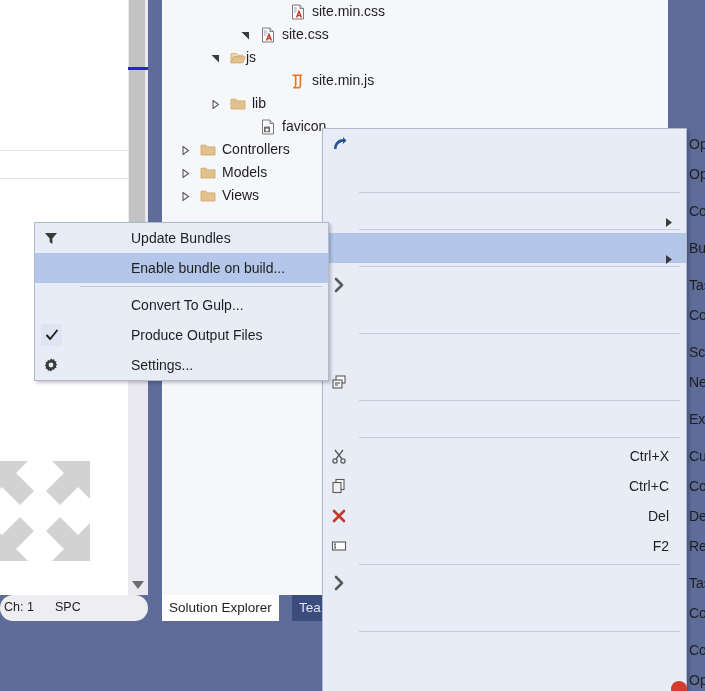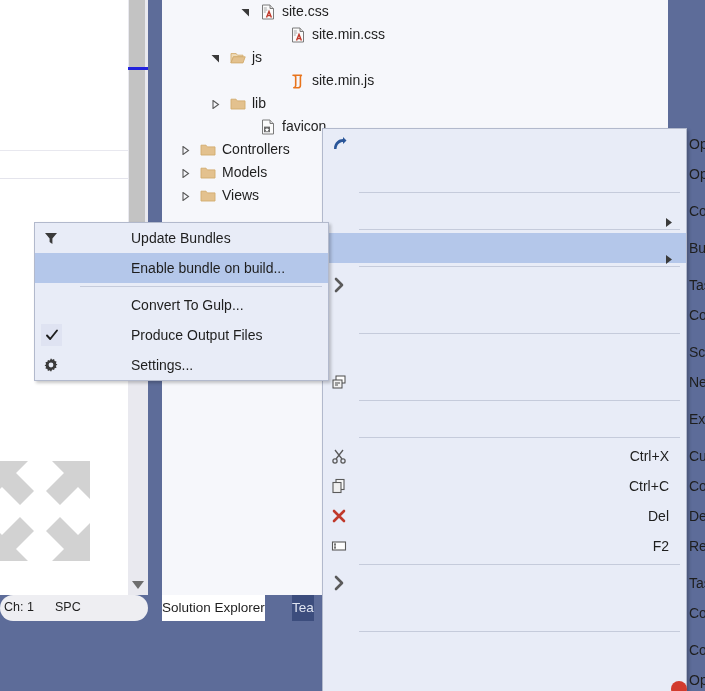--- a/index.html
+++ b/index.html
@@ -84,21 +84,21 @@
   .ticon svg { position: absolute; top: 4px; left: 0; }
   .tlabel { position: absolute; }
 
   
   .tabstrip {
     position: absolute; left: 162px; top: 595px; width: 506px; height: 26px;
     background: #5d6c99;
   }
   .tab {
     position: absolute; top: 0; height: 26px; line-height: 26px;
-    font-size: 13.5px; padding: 0 0; white-space: nowrap;
+    font-size: 13.5px; padding: 0 7px; white-space: nowrap;
   }
   .tab.active { left: 0; background: #ffffff; color: #1e1e1e; }
   .tab.inactive { left: 130px; background: #3c4d7d; color: #dfe4f1; }
 
   
   .menu {
     position: absolute;
     background: #e8ecf7;
     border: 1px solid #b2b9cc;
     box-shadow: 2px 2px 3px rgba(0,0,0,0.22);
@@ -179,59 +179,59 @@
   <div class="statusbar">
     <span class="sb-ch">Ch: 1</span>
     <span class="sb-spc">SPC</span>
     <span class="sb-crlf">CRLF</span>
   </div>
   <div class="statusbar-fill"></div>
 
   <div class="solexp">
     <div class="tree" id="tree">
         <div class="tree-row">
-          <span class="tw" style="left: 78px;">
-            <svg width="9" height="9" viewBox="0 0 9 9">
-              <path d="M0.5 1 L8 1 L8 8.5 Z" fill="#3a3a3a"></path>
-            </svg>
-          </span>
-          <span class="ticon" style="left: 98px;">
+          <span class="ticon" style="left: 128px;">
             <svg width="16" height="16" viewBox="0 0 16 16">
               <path d="M2.5 1 h7.5 l3.5 3.5 V15 h-11 Z" fill="#fbfbfb" stroke="#7a7a7a" stroke-width="1"></path>
               <path d="M10 1 v3.5 h3.5" fill="#dcdcdc" stroke="#7a7a7a" stroke-width="1"></path>
               <path d="M3.8 4 h3 M3.8 6 h3.5 M3.8 8 h2" stroke="#9a9a9a" stroke-width="0.9"></path>
               <path d="M6.5 13.6 L9 7.4 L11.4 13.6 M7.5 11.6 h2.9" stroke="#c0392b" stroke-width="1.4" fill="none"></path>
             </svg>
           </span>
-          <span class="tlabel" style="left: 120px;">site.css</span>
-        </div>
-        <div class="tree-row">
-          <span class="ticon" style="left: 128px;">
+          <span class="tlabel" style="left: 150px;">site.min.css</span>
+        </div>
+        <div class="tree-row">
+          <span class="tw" style="left: 78px;">
+            <svg width="9" height="9" viewBox="0 0 9 9">
+              <path d="M0.5 1 L8 1 L8 8.5 Z" fill="#3a3a3a"></path>
+            </svg>
+          </span>
+          <span class="ticon" style="left: 98px;">
             <svg width="16" height="16" viewBox="0 0 16 16">
               <path d="M2.5 1 h7.5 l3.5 3.5 V15 h-11 Z" fill="#fbfbfb" stroke="#7a7a7a" stroke-width="1"></path>
               <path d="M10 1 v3.5 h3.5" fill="#dcdcdc" stroke="#7a7a7a" stroke-width="1"></path>
               <path d="M3.8 4 h3 M3.8 6 h3.5 M3.8 8 h2" stroke="#9a9a9a" stroke-width="0.9"></path>
               <path d="M6.5 13.6 L9 7.4 L11.4 13.6 M7.5 11.6 h2.9" stroke="#c0392b" stroke-width="1.4" fill="none"></path>
             </svg>
           </span>
-          <span class="tlabel" style="left: 150px;">site.min.css</span>
+          <span class="tlabel" style="left: 120px;">site.css</span>
         </div>
         <div class="tree-row">
           <span class="tw" style="left: 48px;">
             <svg width="9" height="9" viewBox="0 0 9 9">
               <path d="M0.5 1 L8 1 L8 8.5 Z" fill="#3a3a3a"></path>
             </svg>
           </span>
           <span class="ticon" style="left: 68px;">
             <svg width="16" height="16" viewBox="0 0 16 16">
               <path d="M1 3.6 h5.2 l1.3 1.6 H13 v1.6 H3.4 L1 12.8 Z" fill="#efdcbb" stroke="#d3ab6d" stroke-width="0.9"></path>
               <path d="M3.4 6.8 H15.2 L13 12.9 H1 Z" fill="#e3c18e" stroke="#d3ab6d" stroke-width="0.9"></path>
             </svg>
           </span>
-          <span class="tlabel" style="left: 90px;">js</span>
+          <span class="tlabel" style="left: 84px;">js</span>
         </div>
         <div class="tree-row">
           <span class="ticon" style="left: 128px;">
             <svg width="16" height="16" viewBox="0 0 16 16">
               <path d="M3 2.2 h8.4 c-1 .9-1 1.9-1 1.9 v8.4 c0 1.5-1.2 2.3-2.6 2.3 h-4 c1.3-.2 1.9-1 1.9-2.3 V4.1 c0-1.1-1.1-1.9-2.7-1.9 Z" fill="none" stroke="#e8741c" stroke-width="1.6" stroke-linejoin="round"></path>
             </svg>
           </span>
           <span class="tlabel" style="left: 150px;">site.min.js</span>
         </div>
         <div class="tree-row">

